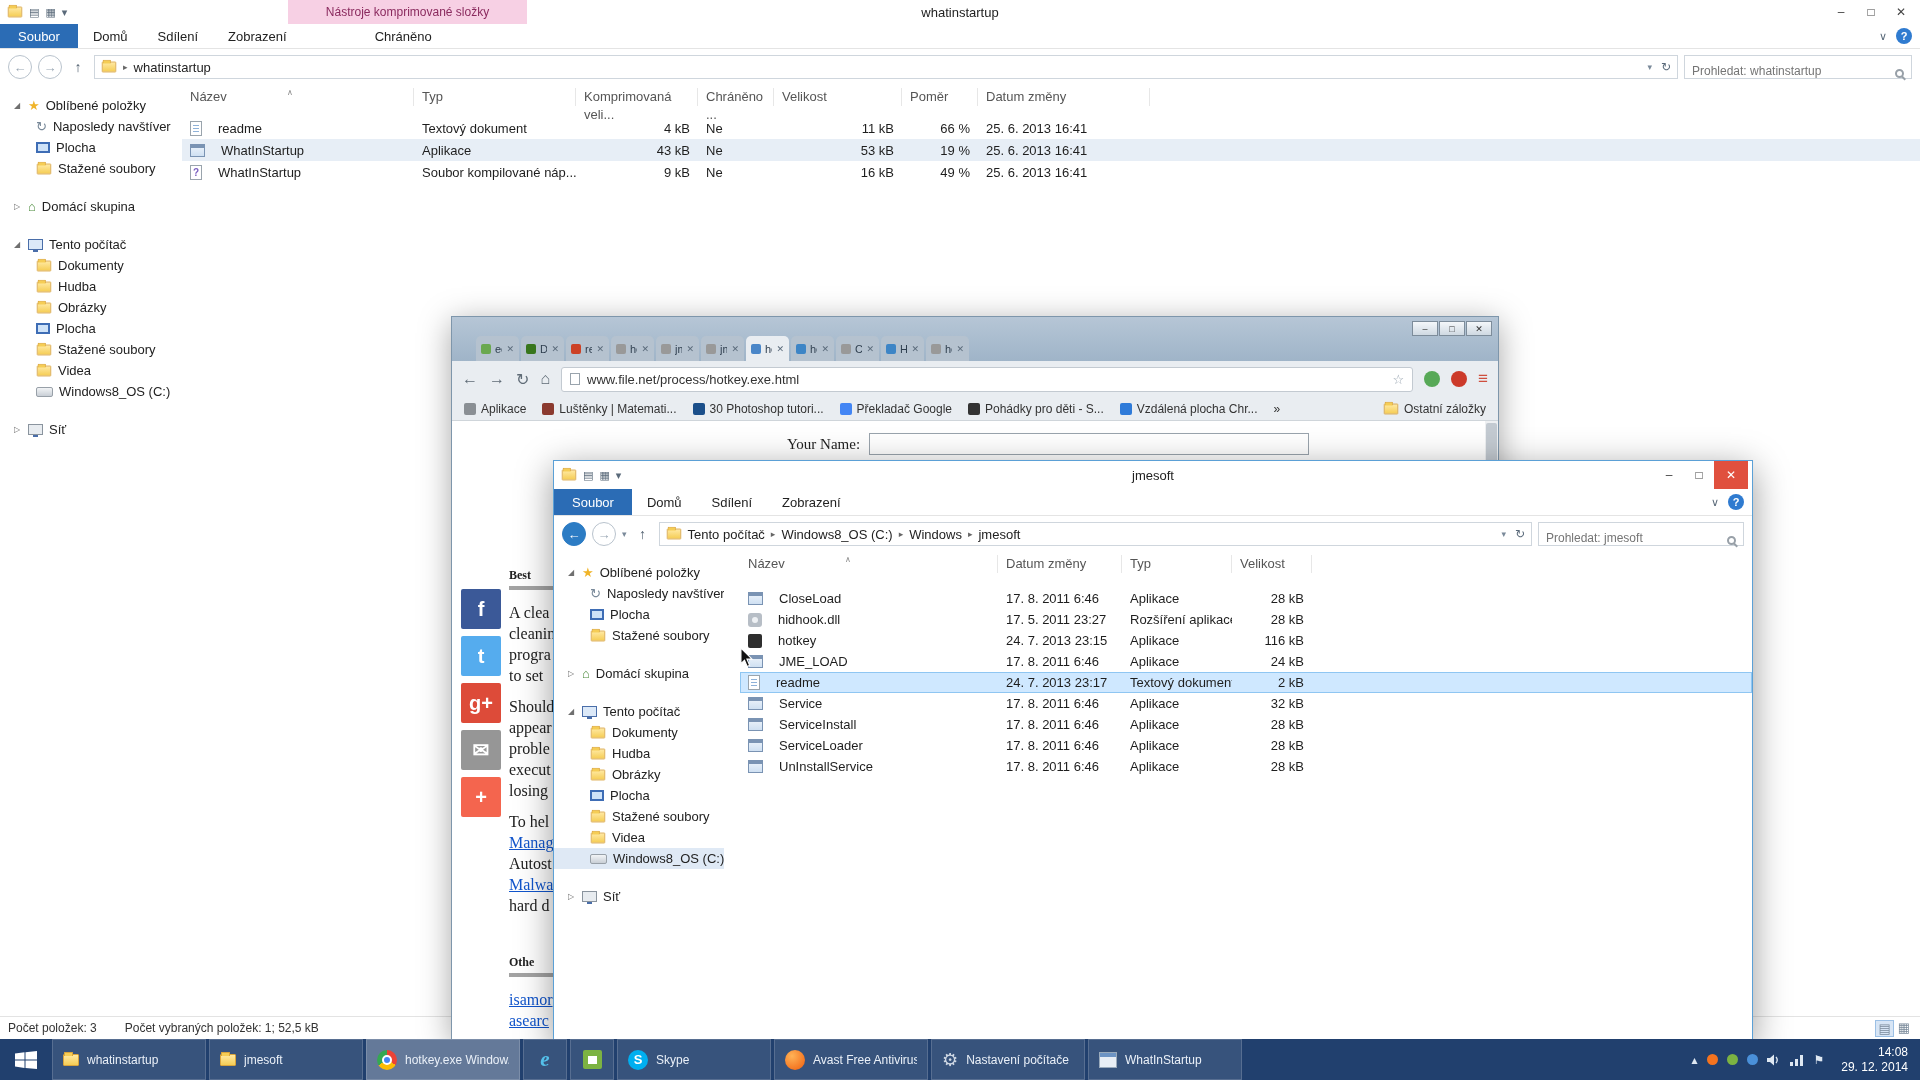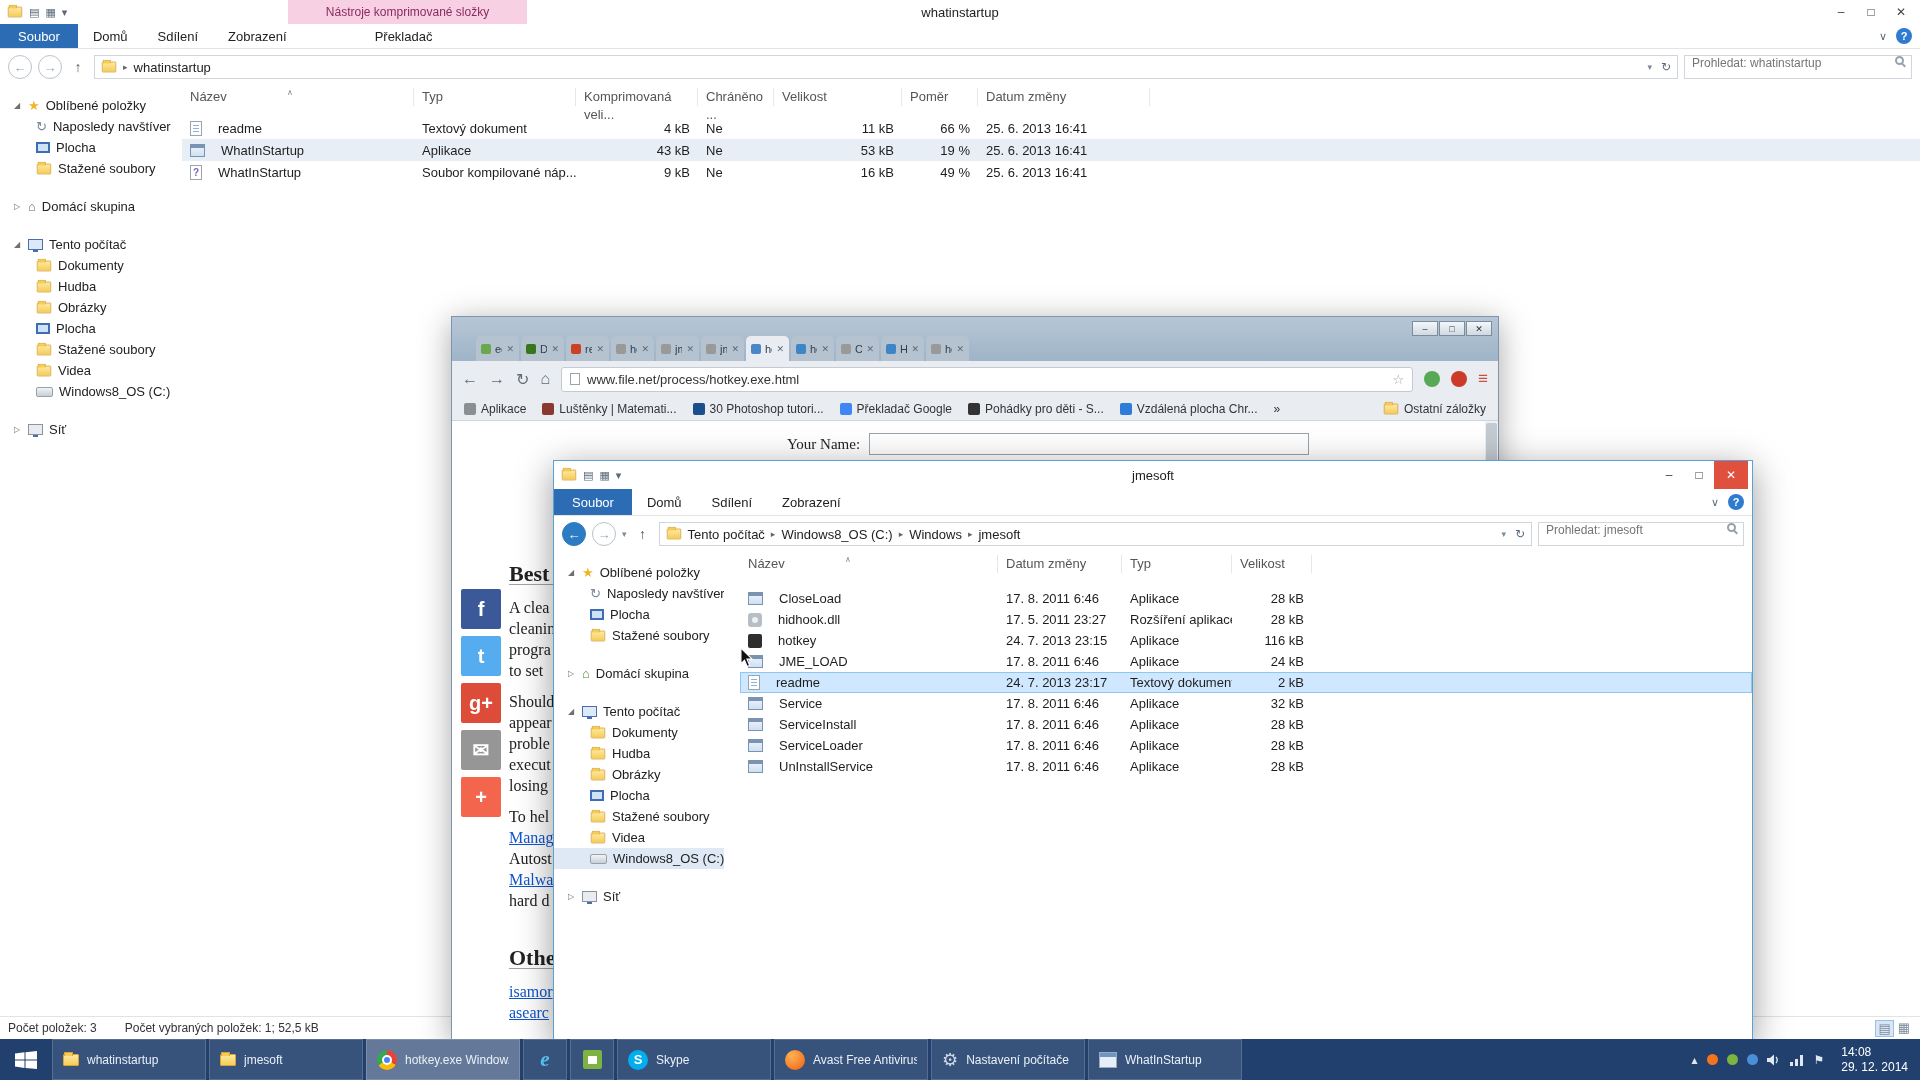--- a/index.html
+++ b/index.html
@@ -24,21 +24,21 @@
   .helpc{width:16px;height:16px;border-radius:50%;background:#2f7bd0;color:#fff;font-size:11px;font-weight:bold;display:flex;align-items:center;justify-content:center;}
   .addr-row{height:36px;display:flex;align-items:center;gap:6px;padding:0 8px;background:#fff;}
   .navbtn{width:24px;height:24px;border-radius:50%;border:1px solid #b9c3cd;color:#9aa7b4;display:flex;align-items:center;justify-content:center;font-size:13px;flex:none;}
   .navbtn.blue{background:#2c7cc4;border-color:#2c7cc4;color:#fff;}
   .smalldrop{color:#7a8a9a;font-size:9px;}
   .upbtn{width:20px;text-align:center;color:#4a5a6a;font-size:14px;}
   .crumb-box{flex:1;height:24px;border:1px solid #cfd6dd;display:flex;align-items:center;padding:0 6px;gap:6px;background:#fff;min-width:0;}
   .crumb{font-size:13px;color:#222;white-space:nowrap;}
   .crumb-sep{color:#666;font-size:9px;}
   .crumb-tail{margin-left:auto;display:flex;gap:9px;color:#5a6a7a;font-size:12px;align-items:center;}
-  .searchbox{height:24px;border:1px solid #cfd6dd;display:flex;align-items:flex-start;padding:0 7px;gap:6px;background:#fff;flex:none;}
+  .searchbox{height:24px;border:1px solid #cfd6dd;display:flex;align-items:flex-end;padding:0 7px;gap:6px;background:#fff;flex:none;}
   .searchbox input{border:none;outline:none;flex:1;font:12px "Liberation Sans",sans-serif;color:#555;min-width:0;background:transparent;}
   .ic-search{width:9px;height:9px;border:2px solid #98a0a8;border-radius:50%;position:relative;flex:none;}
   .ic-search::after{content:"";position:absolute;width:5px;height:2px;background:#98a0a8;transform:rotate(45deg);right:-4px;bottom:-3px;}
 
   .body-row{flex:1;display:flex;min-height:0;background:#fff;}
   .navpane{flex:none;padding-top:10px;font-size:13px;color:#222;overflow:hidden;}
   .np-item{height:21px;display:flex;align-items:center;gap:6px;padding-left:12px;white-space:nowrap;}
   .np-item.child{padding-left:36px;}
   .np-item .tw{width:10px;color:#707070;font-size:8px;text-align:center;flex:none;}
   .np-gap{height:17px;}
@@ -109,21 +109,21 @@
   .bm{display:flex;align-items:center;gap:5px;white-space:nowrap;}
   .bmic{width:12px;height:12px;border-radius:2px;flex:none;background:#888;}
   .bm-spacer{flex:1;}
   .ch-page{position:relative;height:calc(100% - 105px);background:#fff;overflow:hidden;}
   .yourname{position:absolute;left:335px;top:12px;display:flex;align-items:center;gap:9px;font:15px "Liberation Serif","DejaVu Serif",serif;color:#222;}
   .yourname input{width:440px;height:22px;border:1px solid #9aa4ad;font:13px "Liberation Serif",serif;padding:0 4px;}
   .formbtn{position:absolute;left:440px;top:130px;width:52px;height:16px;background:#3a4a5a;border-radius:2px;}
   .share{position:absolute;left:9px;top:168px;display:flex;flex-direction:column;gap:7px;}
   .sharebtn{width:40px;height:40px;border-radius:2px;color:#fff;display:flex;align-items:center;justify-content:center;font:bold 20px "Liberation Sans",sans-serif;}
   .page-text{position:absolute;left:57px;top:142px;width:160px;font:16px/21px "Liberation Serif","DejaVu Serif",serif;color:#222;}
-  .pt-h{font-size:22px;font-weight:bold;margin-bottom:12px;border-bottom:1px solid #a3a3a3;display:inline-block;padding-right:30px;}
+  .pt-h{font-size:12px;font-weight:bold;margin-bottom:12px;border-bottom:4px solid #a3a3a3;display:inline-block;padding-right:30px;}
   .pt-group{margin-bottom:10px;}
   .pt-link{color:#1155cc;text-decoration:underline;}
   .ch-scroll{position:absolute;right:0;top:0;bottom:0;width:13px;background:#eef0f2;}
   .ch-thumb{position:absolute;left:1px;right:1px;top:2px;height:104px;background:#c3cad1;border-radius:2px;}
 
   
   #jmesoft{position:absolute;left:553px;top:460px;width:1200px;height:583px;z-index:3;background:#fff;border:1px solid #5ba0d6;box-shadow:0 8px 34px rgba(0,0,0,.4);display:flex;flex-direction:column;}
   #jmesoft .titlebar{height:28px;}
   #jmesoft .tabs-row{height:27px;}
   #jmesoft .navpane{width:170px;}
@@ -147,21 +147,21 @@
   .ic-store{width:19px;height:19px;background:#7cb342;border-radius:2px;position:relative;flex:none;}
   .ic-store::after{content:"";position:absolute;left:5px;top:6px;width:9px;height:8px;background:#fff;}
   .ic-skype{width:20px;height:20px;border-radius:50%;background:#00aff0;color:#fff;font:bold 13px "Liberation Sans",sans-serif;display:flex;align-items:center;justify-content:center;flex:none;}
   .ic-avast{width:20px;height:20px;border-radius:50%;background:radial-gradient(circle at 35% 30%,#ffb357,#f4731f 75%);flex:none;}
   .ic-gear{color:#cfd8e4;font-size:18px;flex:none;}
   .ic-wis{width:18px;height:16px;background:#e8eef5;border:1px solid #9ab;position:relative;flex:none;}
   .ic-wis::before{content:"";position:absolute;top:0;left:0;right:0;height:4px;background:#6d94c4;}
   .tb-tray{margin-left:auto;display:flex;align-items:center;gap:9px;padding-right:12px;}
   .tray-ic{font-size:12px;color:#dfe8f2;flex:none;line-height:1;}
   .tray-dot{width:11px;height:11px;border-radius:50%;flex:none;}
-  .tb-clock{text-align:left;font-size:12px;line-height:15px;padding-left:8px;white-space:nowrap;}
+  .tb-clock{text-align:right;font-size:12px;line-height:15px;padding-left:8px;white-space:nowrap;}
 </style>
 </head>
 <body>
 
 <div id="screen">
 
   <div id="main-explorer">
     <div class="titlebar">
       <div class="qat">
         <span class="ic-folder small"></span>
@@ -175,21 +175,21 @@
         <span class="wc">–</span>
         <span class="wc">□</span>
         <span class="wc">✕</span>
       </div>
     </div>
     <div class="tabs-row">
       <div class="tab file">Soubor</div>
       <div class="tab">Domů</div>
       <div class="tab">Sdílení</div>
       <div class="tab">Zobrazení</div>
-      <div class="tab extract">Překladač</div>
+      <div class="tab extract">Chráněno</div>
       <div class="tabs-right">
         <span class="chev">∨</span>
         <span class="helpc">?</span>
       </div>
     </div>
     <div class="addr-row">
       <span class="navbtn">←</span>
       <span class="navbtn">→</span>
       <span class="upbtn">↑</span>
       <div class="crumb-box">

